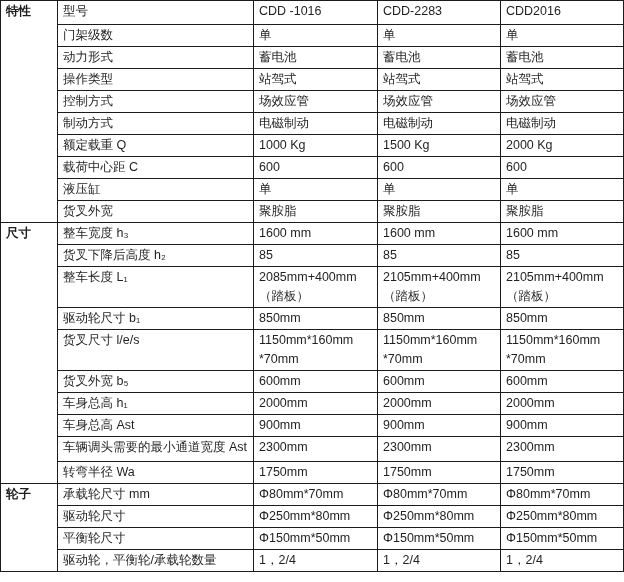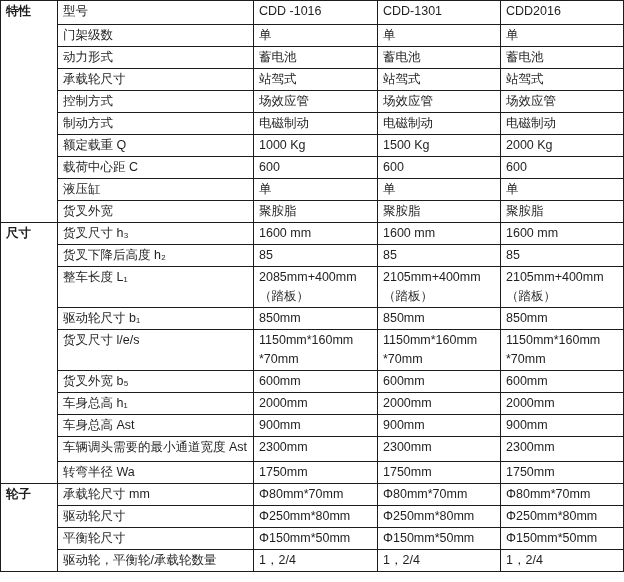--- a/index.html
+++ b/index.html
@@ -44,37 +44,37 @@
       <col style="width:196px">
       <col style="width:124px">
       <col style="width:123px">
       <col style="width:123px">
     </colgroup>
     <tbody id="spec-body">
         <tr class=" first">
           <td class="cat" rowspan="10">特性</td>
           <td class="param">型号</td>
           <td class="val">CDD -1016</td>
-          <td class="val">CDD-1301</td>
+          <td class="val">CDD-2283</td>
           <td class="val">CDD2016</td>
         </tr>
         <tr class="">
           <td class="param">门架级数</td>
           <td class="val">单</td>
           <td class="val">单</td>
           <td class="val">单</td>
         </tr>
         <tr class="">
           <td class="param">动力形式</td>
           <td class="val">蓄电池</td>
           <td class="val">蓄电池</td>
           <td class="val">蓄电池</td>
         </tr>
         <tr class="">
-          <td class="param">承载轮尺寸</td>
+          <td class="param">操作类型</td>
           <td class="val">站驾式</td>
           <td class="val">站驾式</td>
           <td class="val">站驾式</td>
         </tr>
         <tr class="">
           <td class="param">控制方式</td>
           <td class="val">场效应管</td>
           <td class="val">场效应管</td>
           <td class="val">场效应管</td>
         </tr>
@@ -103,21 +103,21 @@
           <td class="val">单</td>
         </tr>
         <tr class="">
           <td class="param">货叉外宽</td>
           <td class="val">聚胺脂</td>
           <td class="val">聚胺脂</td>
           <td class="val">聚胺脂</td>
         </tr>
         <tr class="">
           <td class="cat" rowspan="10">尺寸</td>
-          <td class="param">货叉尺寸 h₃</td>
+          <td class="param">整车宽度 h₃</td>
           <td class="val">1600 mm</td>
           <td class="val">1600 mm</td>
           <td class="val">1600 mm</td>
         </tr>
         <tr class="">
           <td class="param">货叉下降后高度 h₂</td>
           <td class="val">85</td>
           <td class="val">85</td>
           <td class="val">85</td>
         </tr>

